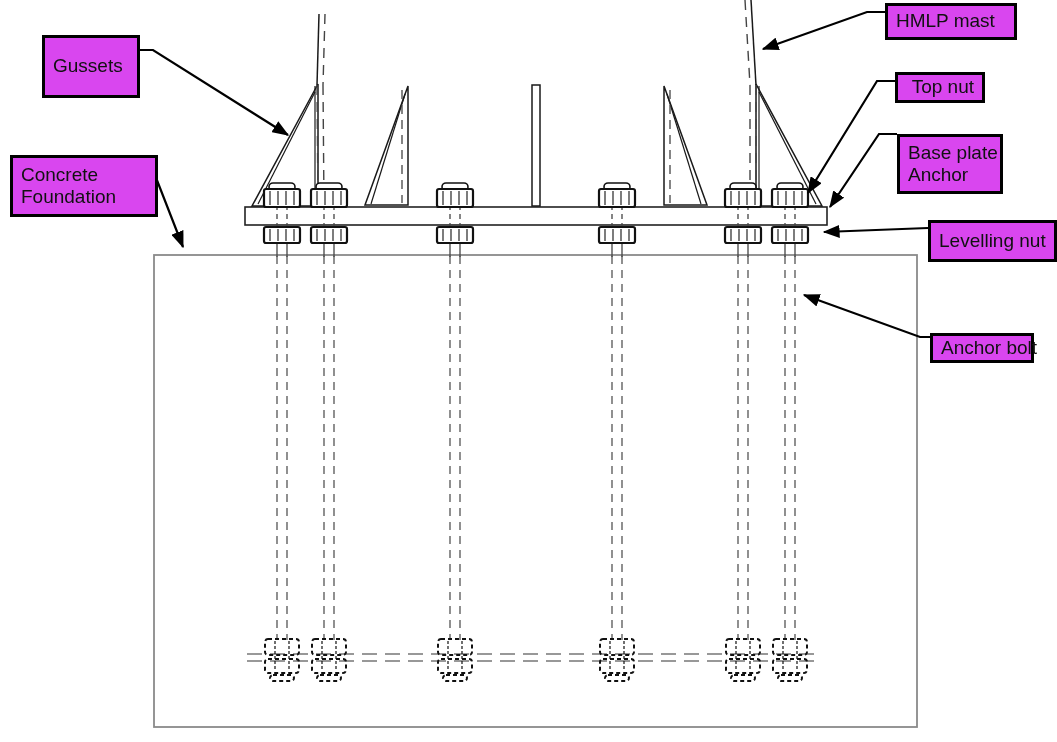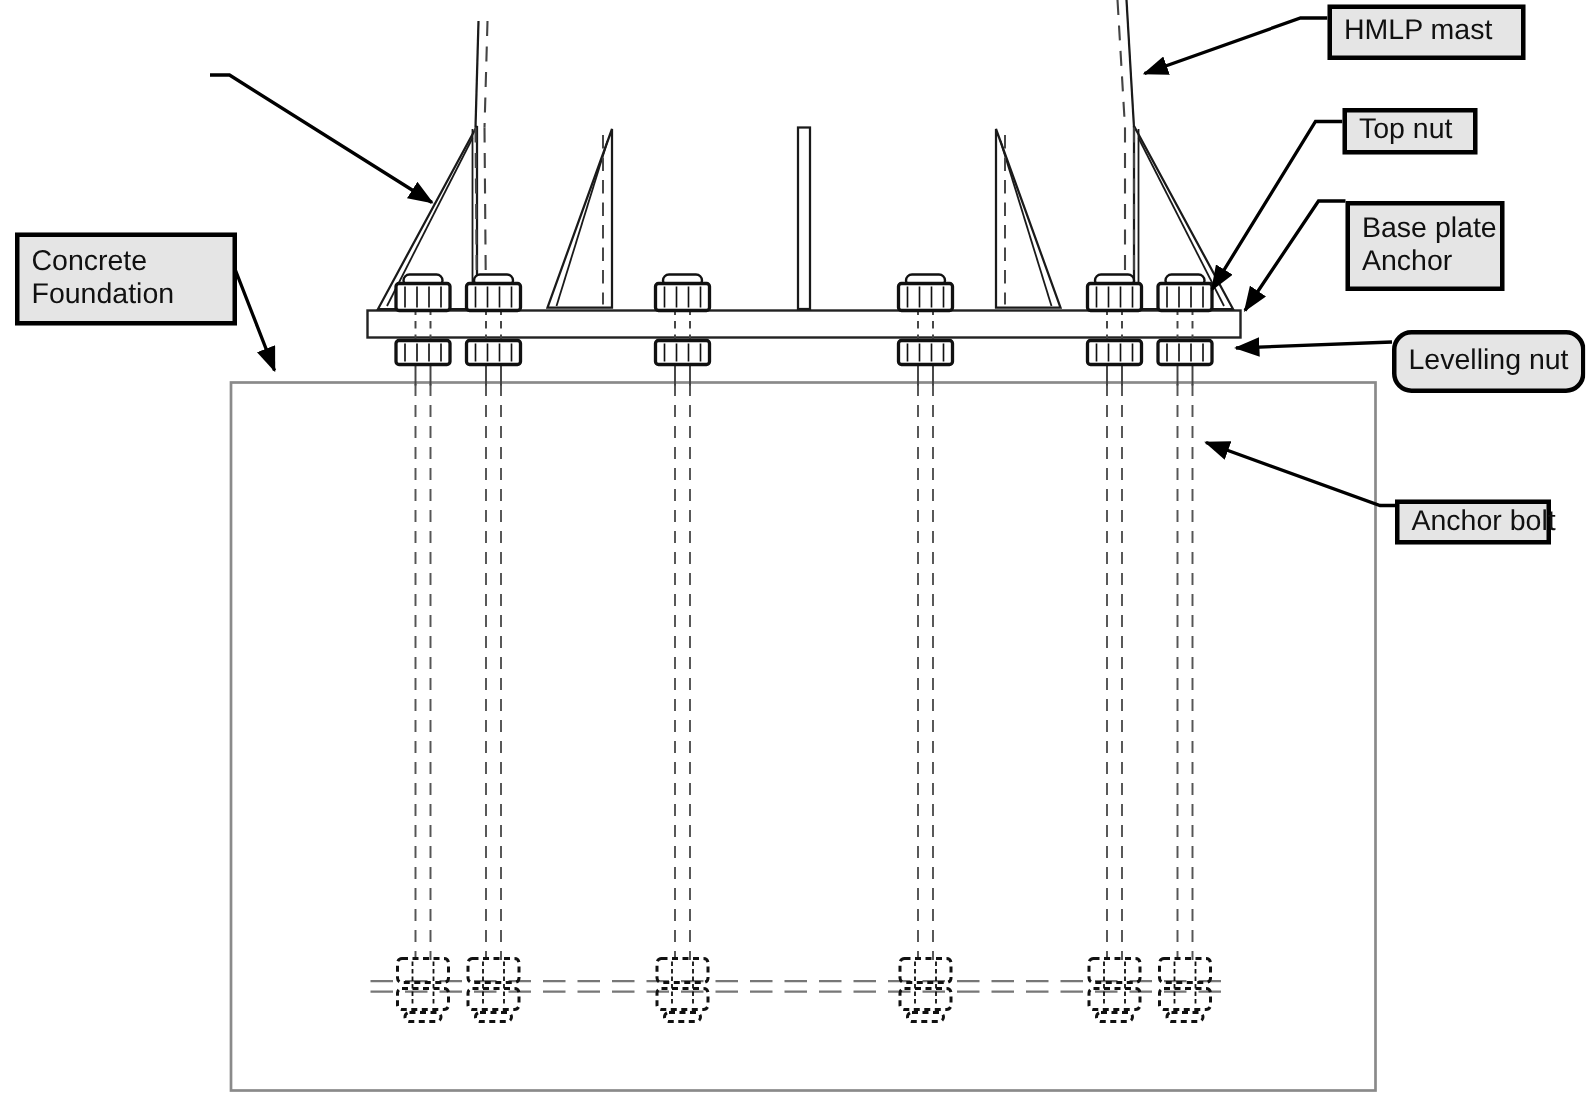--- a/index.html
+++ b/index.html
@@ -1,19 +1,19 @@
 <!DOCTYPE html>
 <html><head>
 <meta charset="utf-8">
 <style>
   html,body{margin:0;padding:0;background:#fff;}
   .stage{position:relative;width:1057px;height:742px;background:#fff;
          font-family:"Liberation Sans", sans-serif;overflow:hidden;}
   svg{position:absolute;left:0;top:0;}
-  .label-box{position:absolute;background:#e5e5e5;border:3px solid #000;color:#111;
+  .label-box{position:absolute;background:#d946ef;border:3px solid #000;color:#111;
              font-size:19px;line-height:1.18;display:flex;flex-direction:column;
              justify-content:center;padding:2px 8px;box-sizing:border-box;}
   .label-box span{display:block;white-space:nowrap;}
 </style>
 </head>
 <body>
 
 <div class="stage">
 
   <svg width="1057" height="742" viewBox="0 0 1057 742">
@@ -237,40 +237,43 @@
       <polyline points="140,50 153,50 288,135" marker-end="url(#arrow)"></polyline>
       <polyline points="140,171 153,170 183,247" marker-end="url(#arrow)"></polyline>
       <polyline points="885,12 867,12 763,49" marker-end="url(#arrow)"></polyline>
       <polyline points="895,81 877,81 808,193" marker-end="url(#arrow)"></polyline>
       <polyline points="897,134 879,134 830,207" marker-end="url(#arrow)"></polyline>
       <polyline points="928,228 824,232" marker-end="url(#arrow)"></polyline>
       <polyline points="930,337 920,337 804,295" marker-end="url(#arrow)"></polyline>
     </g>
   </svg>
 
+  <div class="label-box" style="left:42px;top:35px;width:98px;height:63px;">
+    <span>Gussets</span>
+  </div>
 
   <div class="label-box" style="left:10px;top:155px;width:148px;height:62px;">
     <span>Concrete</span>
     <span>Foundation</span>
   </div>
 
   <div class="label-box" style="left:885px;top:3px;width:132px;height:37px;">
     <span>HMLP mast</span>
   </div>
 
-  <div class="label-box" style="left:895px;top:72px;width:90px;height:31px;">
+  <div class="label-box" style="left:895px;top:72px;width:90px;height:31px;align-items:flex-end;">
     <span>Top nut</span>
   </div>
 
   <div class="label-box" style="left:897px;top:134px;width:106px;height:60px;">
     <span>Base plate</span>
     <span>Anchor</span>
   </div>
 
-  <div class="label-box" style="left:928px;top:220px;width:129px;height:42px;border-radius:13px;">
+  <div class="label-box" style="left:928px;top:220px;width:129px;height:42px;">
     <span>Levelling nut</span>
   </div>
 
   <div class="label-box" style="left:930px;top:333px;width:104px;height:30px;">
     <span>Anchor bolt</span>
   </div>
 
 </div>
 
 </body></html>

